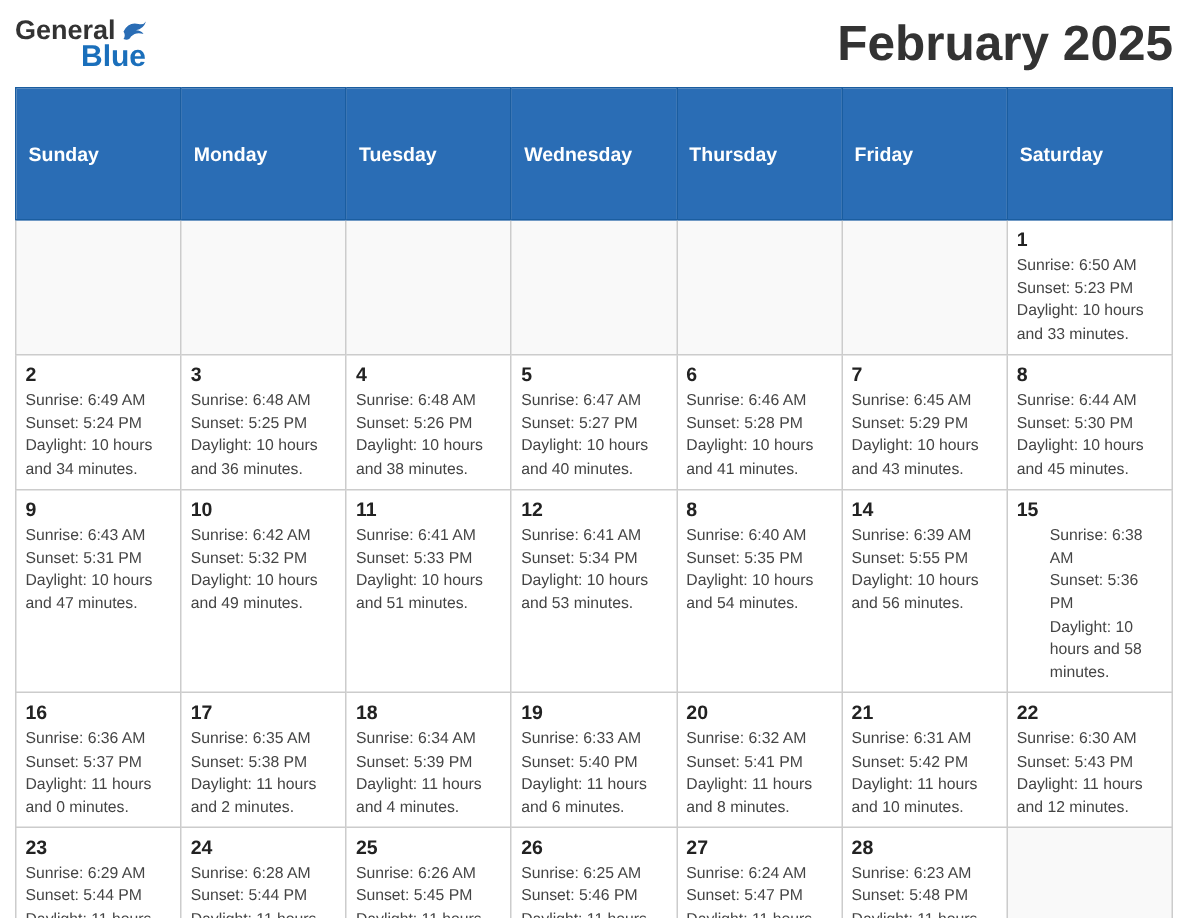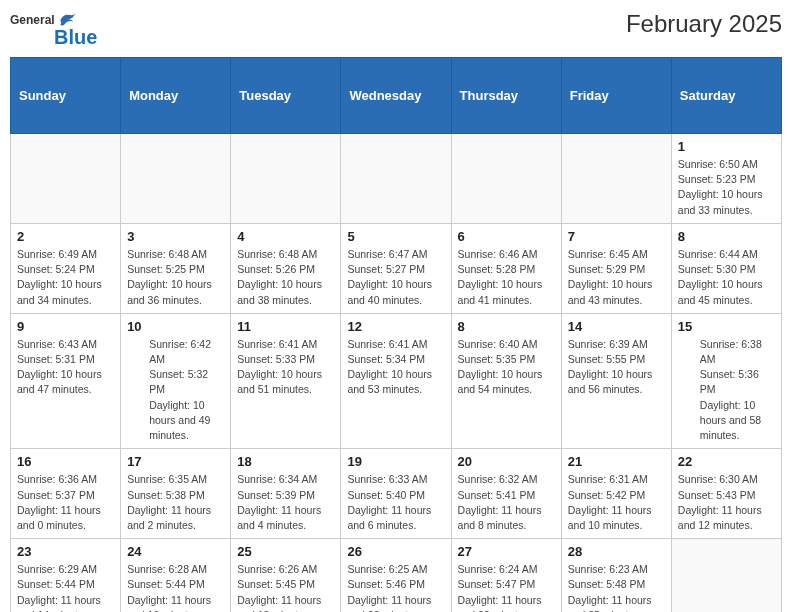--- a/index.html
+++ b/index.html
@@ -14,41 +14,41 @@
       display: flex;
       justify-content: space-between;
       align-items: flex-start;
       margin-bottom: 8px;
     }
     .logo {
       display: flex;
       align-items: center;
     }
     .logo-text-general {
-      font-size: 12px;
+      font-size: 18px;
       font-weight: bold;
       color: #333;
     }
     .logo-text-blue {
       font-size: 20px;
       font-weight: bold;
       color: #1a6fbb;
       margin-left: 44px;
     }
     .logo-icon {
       width: 20px;
       height: 20px;
       margin-left: 2px;
     }
     .title-area {
       text-align: right;
     }
     .month-title {
-      font-size: 24px;
-      font-weight: normal;
+      font-size: 33px;
+      font-weight: bold;
       color: #333;
     }
     .location-title {
       font-size: 14px;
       color: #555;
     }
     .calendar {
       width: 100%;
       border-collapse: collapse;
       border: 1px solid #ccc;
@@ -81,21 +81,21 @@
       color: #222;
       display: block;
       margin-bottom: 3px;
     }
     .day-info {
       font-size: 10.5px;
       line-height: 1.45;
       color: #444;
     }
     .calendar tr {
-      height: 76px;
+      height: 88px;
     }
   </style>
 </head>
 <body>
 
 <div class="header-area">
   <div class="logo">
     <div style="display:flex;flex-direction:column;align-items:flex-start;">
       <div style="display:flex;align-items:center;">
         <span class="logo-text-general">General</span>
@@ -184,21 +184,21 @@
       </tr>
       <tr>
         <td>
           <span class="day-number">9</span>
           <div class="day-info" style="white-space: pre-line;">Sunrise: 6:43 AM
 Sunset: 5:31 PM
 Daylight: 10 hours and 47 minutes.</div>
         </td>
         <td>
           <span class="day-number">10</span>
-          <div class="day-info" style="white-space: pre-line; margin-left: 22px;">Sunrise: 6:42 AM
+          <div class="day-info" style="white-space: pre-line;">Sunrise: 6:42 AM
 Sunset: 5:32 PM
 Daylight: 10 hours and 49 minutes.</div>
         </td>
         <td>
           <span class="day-number">11</span>
           <div class="day-info" style="white-space: pre-line;">Sunrise: 6:41 AM
 Sunset: 5:33 PM
 Daylight: 10 hours and 51 minutes.</div>
         </td>
         <td>

